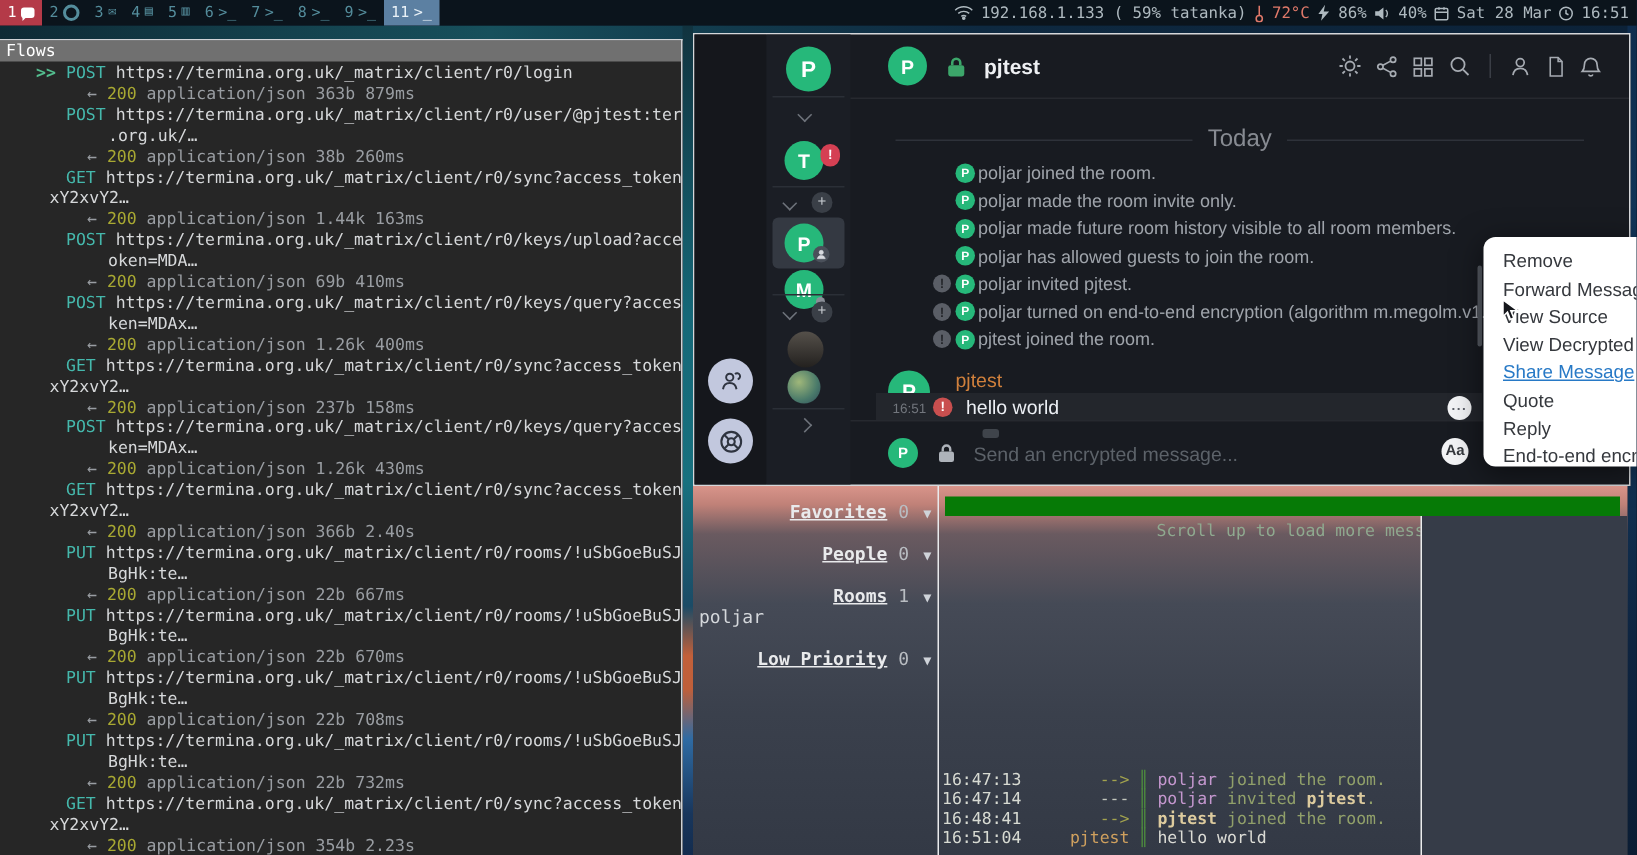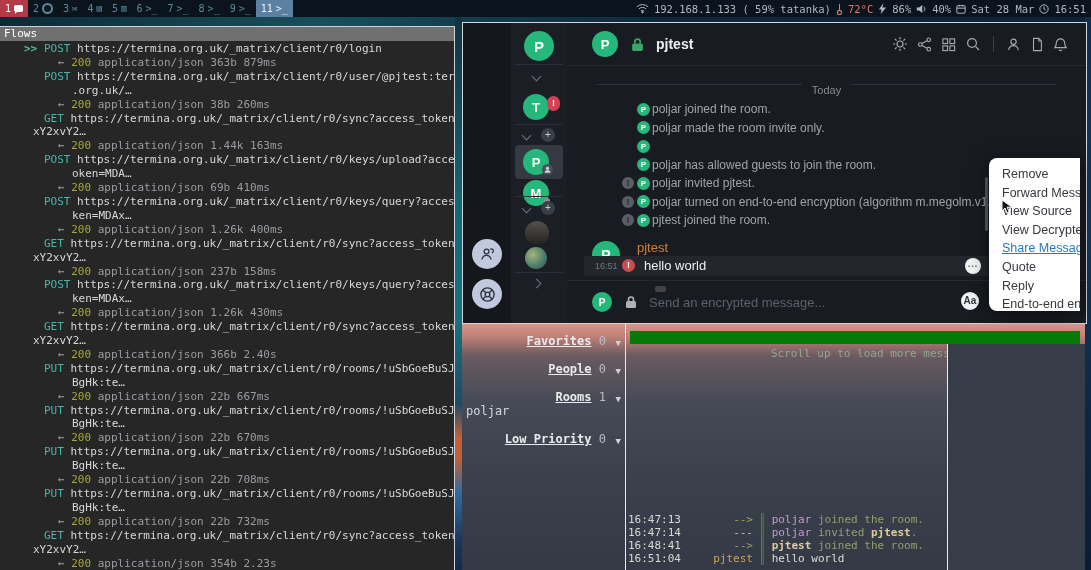--- a/index.html
+++ b/index.html
@@ -72,21 +72,21 @@
   #el-main{flex:1;display:flex;flex-direction:column;position:relative;min-width:0;}
   #el-header{height:42px;border-bottom:1px solid #26292f;display:flex;align-items:center;padding-left:25px;flex:none;}
   #el-header .avatar{width:26px;height:26px;font-size:13px;}
   #room-lock{margin-left:13px;}
   #room-title{margin-left:12px;color:#eef0f3;font-weight:bold;font-size:14px;}
   #hdr-icons{margin-left:auto;display:flex;align-items:center;gap:9px;margin-right:18px;color:#a6abb2;}
   #hdr-icons svg{stroke:currentColor;fill:none;stroke-width:1.2;}
   .hdr-sep{width:1px;height:16px;background:#3a3e46;margin:0 3px;}
 
   #el-timeline{flex:1;position:relative;overflow:hidden;}
-  #today-row{display:flex;margin:18px 30px 4px 30px;color:#878b92;font-size:11px;gap:10px;}
+  #today-row{display:flex;align-items:center;margin:18px 30px 4px 30px;color:#878b92;font-size:16px;gap:10px;}
   #today-row .line{flex:1;height:1px;background:#2e323a;}
   .el-event{display:flex;align-items:center;height:18.5px;padding-left:55px;}
   .ev-warn{width:12px;height:12px;border-radius:50%;background:#5a5e66;color:#26282d;font-size:9px;font-weight:bold;
     text-align:center;line-height:12px;margin-right:3px;flex:none;}
   .ev-warn.empty{background:transparent;}
   .ev-av{width:13px;height:13px;border-radius:50%;background:#26b87a;color:#fff;font-size:8px;font-weight:bold;
     text-align:center;line-height:13px;margin-right:1px;flex:none;}
   .ev-text{color:#9fa4ab;font-size:12px;white-space:nowrap;margin-left:1px;}
   #msg-block{position:relative;margin-top:10px;}
   #msg-avatar{position:absolute;left:25px;top:1px;width:28px;height:28px;font-size:14px;}
@@ -103,21 +103,21 @@
   #el-composer .avatar{width:20px;height:20px;font-size:10px;}
   #comp-lock{margin-left:13px;}
   #comp-chip{position:absolute;left:88px;top:5px;width:11px;height:6px;border-radius:2px;background:#3f444b;}
   #comp-placeholder{margin-left:12px;color:#5c6269;font-size:13px;white-space:nowrap;overflow:hidden;flex:1;}
   #comp-format{position:absolute;left:394px;top:11px;width:18px;height:18px;border-radius:50%;background:#f2f3f5;
     color:#35383d;font-size:10px;font-weight:bold;text-align:center;line-height:18px;}
 
   #el-scrollbar{position:absolute;left:985px;top:177px;width:3px;height:54px;background:#565b63;border-radius:2px;}
 
   
-  #ctx-menu{position:absolute;left:989px;top:158px;width:91px;height:153px;background:#fff;
+  #ctx-menu{position:absolute;left:989px;top:158px;width:102px;height:153px;background:#fff;
     border-radius:8px 0 0 8px;box-shadow:0 4px 20px rgba(0,0,0,.5);overflow:hidden;padding:7px 0 0 13px;box-sizing:border-box;}
   .ctx-item{font-size:12.5px;color:#35383d;line-height:18.6px;white-space:nowrap;}
   .ctx-item.hl{color:#2779c6;text-decoration:underline;}
   #cursor{position:absolute;left:1001px;top:199px;}
 
   
   #weechat{position:absolute;left:462px;top:324px;width:623px;height:246px;overflow:hidden;
     background:linear-gradient(180deg,#d8948a 0%,#c08178 5%,#6a5a60 13%,#454a56 32%,#3a404c 62%,#333945 100%);
     font-family:"DejaVu Sans Mono",monospace;}
   #wc-sections{position:absolute;left:0;top:0;width:163px;height:246px;padding:10px 5px 0 4px;box-sizing:border-box;}
@@ -337,20 +337,21 @@
             <span class="ev-text">poljar joined the room.</span>
           </div>
           <div class="el-event">
             <span class="ev-warn empty"></span>
             <span class="ev-av">P</span>
             <span class="ev-text">poljar made the room invite only.</span>
           </div>
           <div class="el-event">
             <span class="ev-warn empty"></span>
             <span class="ev-av">P</span>
+            <span class="ev-text">poljar made future room history visible to all room members.</span>
           </div>
           <div class="el-event">
             <span class="ev-warn empty"></span>
             <span class="ev-av">P</span>
             <span class="ev-text">poljar has allowed guests to join the room.</span>
           </div>
           <div class="el-event">
             <span class="ev-warn">!</span>
             <span class="ev-av">P</span>
             <span class="ev-text">poljar invited pjtest.</span>

